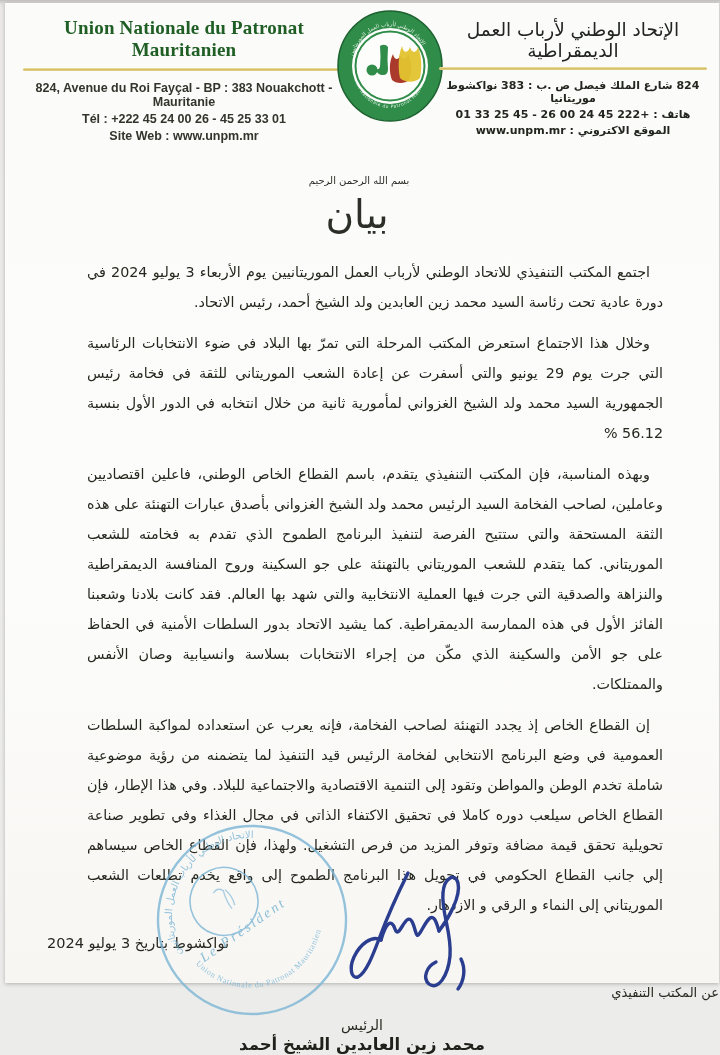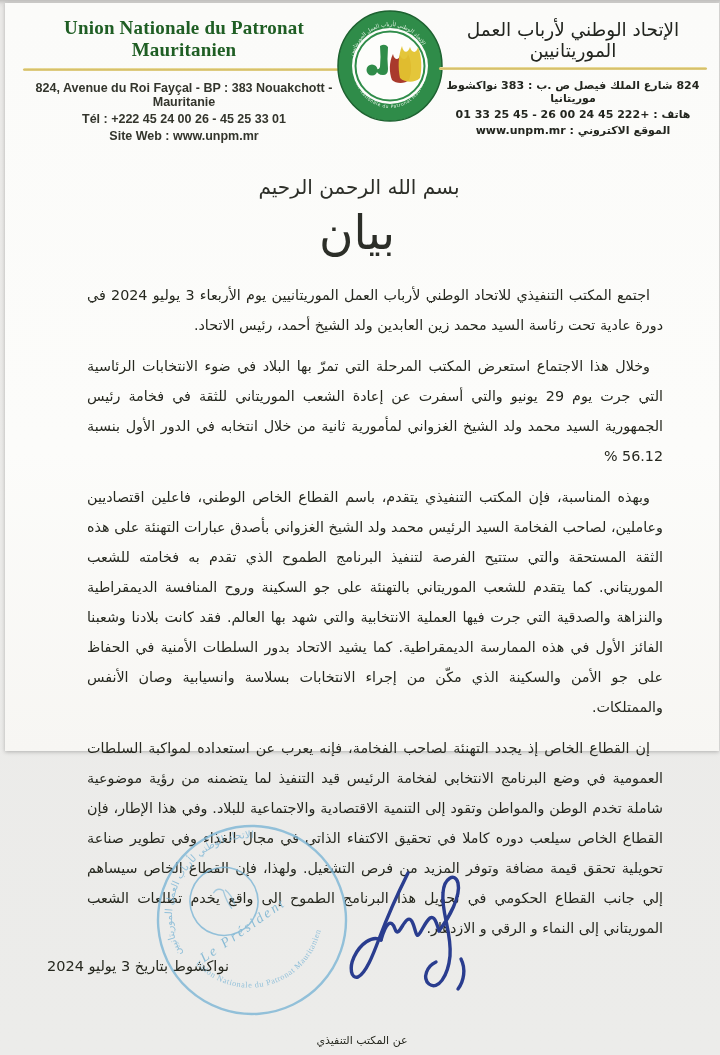--- a/index.html
+++ b/index.html
@@ -4,42 +4,42 @@
 <style>
   html,body{margin:0;padding:0;}
   body{
     width:720px;height:1055px;overflow:hidden;
     background:#dddcda;
     font-family:"DejaVu Sans",sans-serif;
     -webkit-font-smoothing:antialiased;
   }
   .scan{position:relative;width:720px;height:1055px;background:linear-gradient(180deg,#c2c1bf 0,#e2e1df 4px,#ebeae8 8px,#ececea 100%);}
   .paper{
-    position:absolute;left:5px;top:3px;right:1px;height:748px;
+    position:absolute;left:5px;top:3px;right:1px;height:980px;
     background:linear-gradient(180deg,#fbfbf9 0%,#fcfcfa 60%,#f7f6f3 100%);
     box-shadow:0 1px 4px rgba(0,0,0,.25);
   }
   
   .header{position:relative;height:146px;}
   .hdr-fr{position:absolute;left:16px;top:14px;width:326px;text-align:center;color:#27341f;}
   .hdr-fr .org{font-family:"Liberation Serif",serif;font-weight:bold;font-size:19px;color:#1f5e24;letter-spacing:.2px;}
   .gold-rule{height:3px;border-radius:2px;background:linear-gradient(180deg,#efe5ab,#d2b95f 60%,#e6d896);margin:7px 2px 10px;}
   .hdr-fr .line{font-family:Liberation Sans, sans-serif;font-weight:bold;font-size:12.5px;color:#33352c;margin:3px 0;}
   .hdr-ar{position:absolute;right:8px;top:16px;width:276px;text-align:center;direction:rtl;color:#22251f;}
   .hdr-ar .org{font-size:18.5px;font-weight:500;color:#22251f;}
   .hdr-ar .gold-rule{margin:6px 4px 9px;}
   .hdr-ar .line{font-size:11px;font-weight:bold;margin:3px 0;color:#23261f;}
   .logo{position:absolute;left:331px;top:5px;width:108px;height:116px;}
   
-  .basmala{text-align:center;font-size:20px;color:#2c2e28;margin:26px 6px 0 0;}
-  .doc-title{text-align:center;font-size:47px;font-weight:400;color:#2c2e28;margin:6px 10px 20px 0;letter-spacing:1px;}
+  .basmala{text-align:center;font-size:10px;color:#2c2e28;margin:26px 6px 0 0;}
+  .doc-title{text-align:center;font-size:39px;font-weight:400;color:#2c2e28;margin:6px 10px 20px 0;letter-spacing:1px;}
   .content{direction:rtl;text-align:justify;padding:0 56px 0 82px;font-size:14.3px;line-height:30px;color:#26281f;}
   .content p{margin:0 0 11px;text-indent:13px;}
   .date-line{direction:rtl;text-align:left;padding:4px 0 0 17px;font-size:14.5px;color:#26281f;margin-left:25px;}
-  .onbehalf{direction:rtl;text-align:center;margin-top:60px;font-size:11px;color:#26281f;}
+  .onbehalf{direction:rtl;margin-top:34px;font-size:13px;color:#26281f;}
   .role{direction:rtl;text-align:center;margin-top:17px;font-size:14px;color:#26281f;}
   .signer{direction:rtl;text-align:center;margin-top:2px;font-size:16.5px;font-weight:bold;color:#1e2019;}
   
   .stamp{position:absolute;left:146px;top:816px;width:202px;height:202px;opacity:.82;}
   .signature{position:absolute;left:306px;top:860px;width:178px;height:134px;}
 </style>
 </head>
 <body>
 
 <div class="scan">
@@ -70,21 +70,21 @@
         <circle cx="54" cy="58" r="38" fill="#fdfdfb"></circle>
         <circle cx="54" cy="58" r="34.5" fill="none" stroke="#2f8c49" stroke-width="2"></circle>
 
         <circle cx="36" cy="62" r="5.5" fill="#2f8c49"></circle>
         <path d="M44,38 q5,-3 8,1 q-1,12 0,22 q0,6 -5,6 q-6,0 -7,-6 q3,1 4,-2 q1,-10 0,-21 z" fill="#2f8c49"></path>
         <path d="M56,72 c-3,-8 -3,-18 1,-26 c1,6 6,7 7,1 c2,6 7,5 8,-1 c4,8 4,18 1,26 c-4,4 -13,4 -17,0 z" fill="#a93a2c"></path>
         <path d="M64,70 c-2,-10 -2,-22 2,-32 c1,7 6,8 8,1 c2,7 7,6 8,0 c4,10 4,22 2,31 c-5,5 -15,5 -20,0 z" fill="#e3c32f" opacity="0.95"></path>
       </svg>
 
       <div class="hdr-ar">
-        <div class="org">الإتحاد الوطني لأرباب العمل الموريتانيين</div>
+        <div class="org">الإتحاد الوطني لأرباب العمل الديمقراطية</div>
         <div class="gold-rule"></div>
         <div class="line">824 شارع الملك فيصل ص .ب : 383 نواكشوط موريتانيا</div>
         <div class="line">هاتف : +222 45 24 00 26 - 45 25 33 01</div>
         <div class="line">الموقع الاكتروني : www.unpm.mr</div>
       </div>
     </div>
 
     <div class="basmala">بسم الله الرحمن الرحيم</div>
     <div class="doc-title">بيان</div>
 

